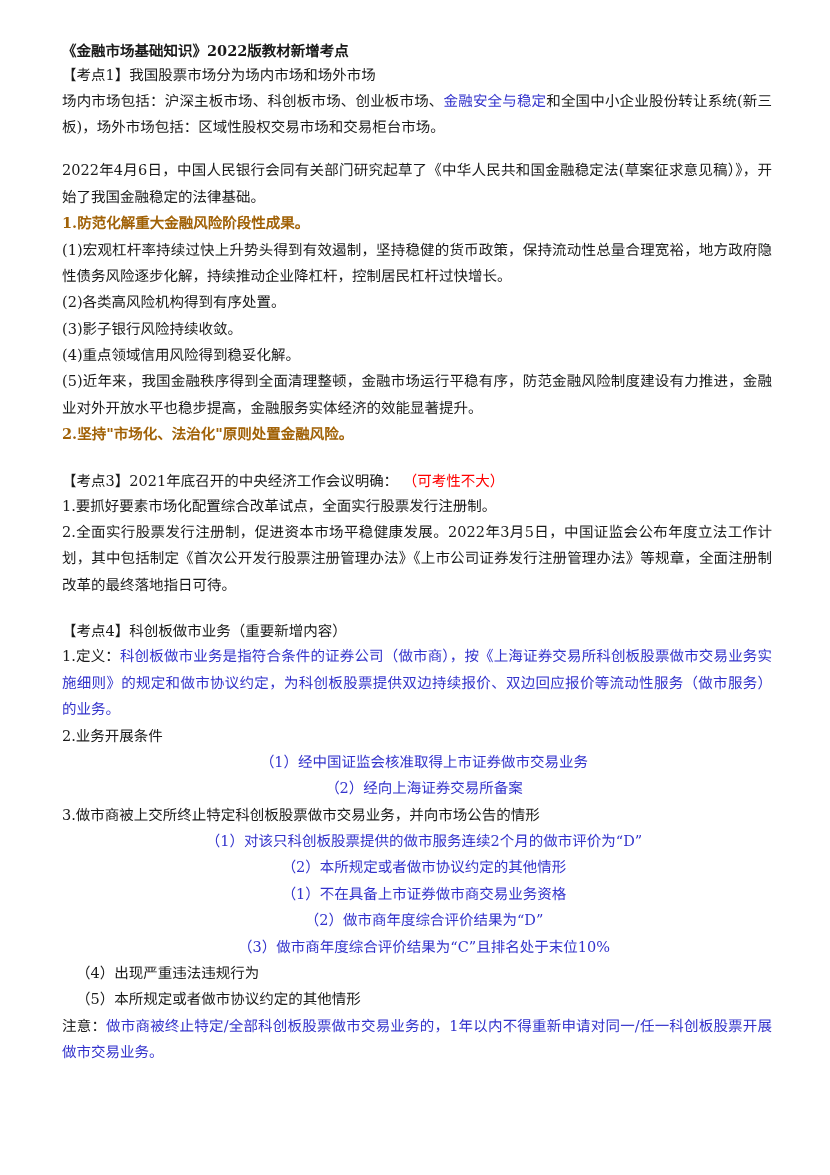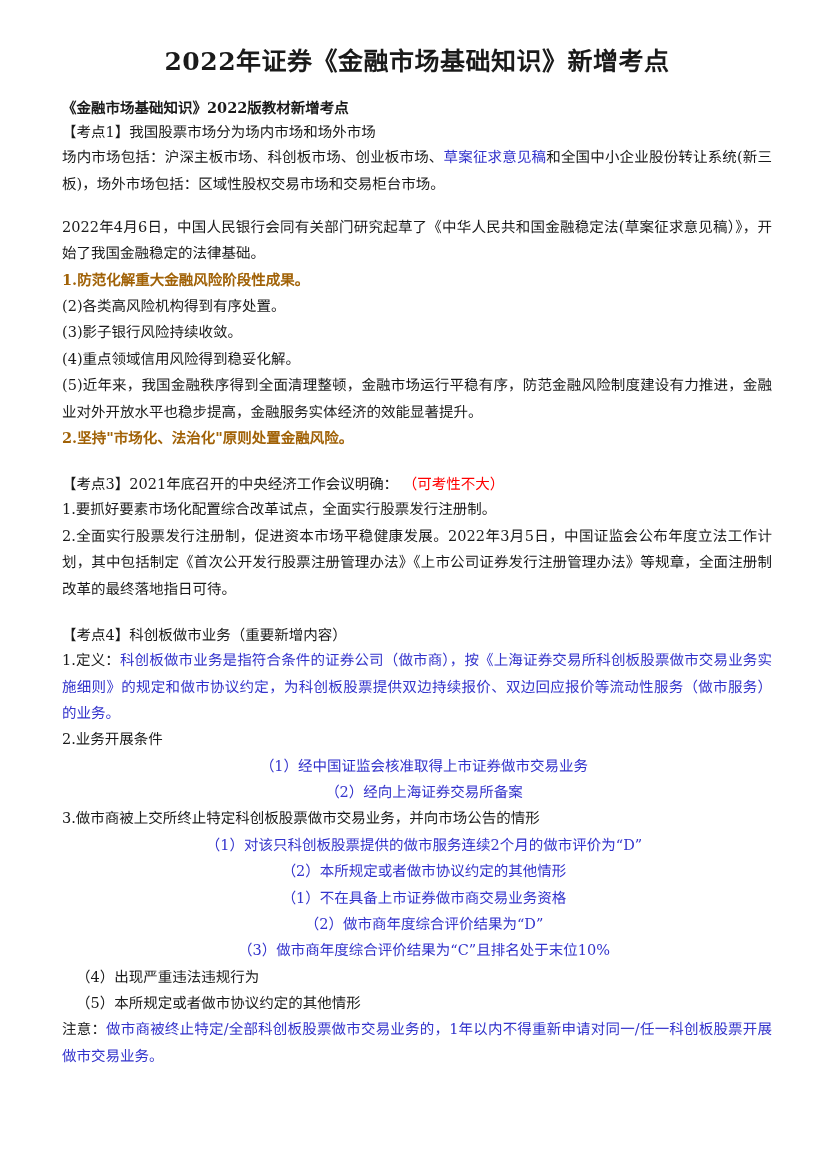--- a/index.html
+++ b/index.html
@@ -73,34 +73,34 @@
   .blk { color: #1a1a1a; }
   .gap-md { height: 17px; }
   .gap-lg { height: 22px; }
   .block { margin: 0; padding: 0; }
 </style>
 </head>
 <body>
 
 <div class="page">
 
-  <h1 class="doc-title">2022年证券《金融市场基础知识》新增考点</h1>
 
   <p class="subtitle">《金融市场基础知识》2022版教材新增考点</p>
 
   <div class="block">
     <p class="kp-head">【考点1】我国股票市场分为场内市场和场外市场</p>
-    <p class="para"><span>场内市场包括：沪深主板市场、科创板市场、创业板市场、</span><span class="blue">草案征求意见稿</span><span>和全国中小企业股份转让系统(新三板)，场外市场包括：区域性股权交易市场和交易柜台市场。</span></p>
+    <p class="para"><span>场内市场包括：沪深主板市场、科创板市场、创业板市场、</span><span class="blue">金融安全与稳定</span><span>和全国中小企业股份转让系统(新三板)，场外市场包括：区域性股权交易市场和交易柜台市场。</span></p>
   </div>
 
   <div class="gap-md"></div>
 
   <div class="block">
     <p class="para">2022年4月6日，中国人民银行会同有关部门研究起草了《中华人民共和国金融稳定法(草案征求意见稿）》，开始了我国金融稳定的法律基础。</p>
     <p class="para blue-b">1.防范化解重大金融风险阶段性成果。</p>
+    <p class="para">(1)宏观杠杆率持续过快上升势头得到有效遏制，坚持稳健的货币政策，保持流动性总量合理宽裕，地方政府隐性债务风险逐步化解，持续推动企业降杠杆，控制居民杠杆过快增长。</p>
     <p class="para">(2)各类高风险机构得到有序处置。</p>
     <p class="para">(3)影子银行风险持续收敛。</p>
     <p class="para">(4)重点领域信用风险得到稳妥化解。</p>
     <p class="para">(5)近年来，我国金融秩序得到全面清理整顿，金融市场运行平稳有序，防范金融风险制度建设有力推进，金融业对外开放水平也稳步提高，金融服务实体经济的效能显著提升。</p>
     <p class="para blue-b">2.坚持"市场化、法治化"原则处置金融风险。</p>
   </div>
 
   <div class="gap-lg"></div>
 
   <div class="block">

